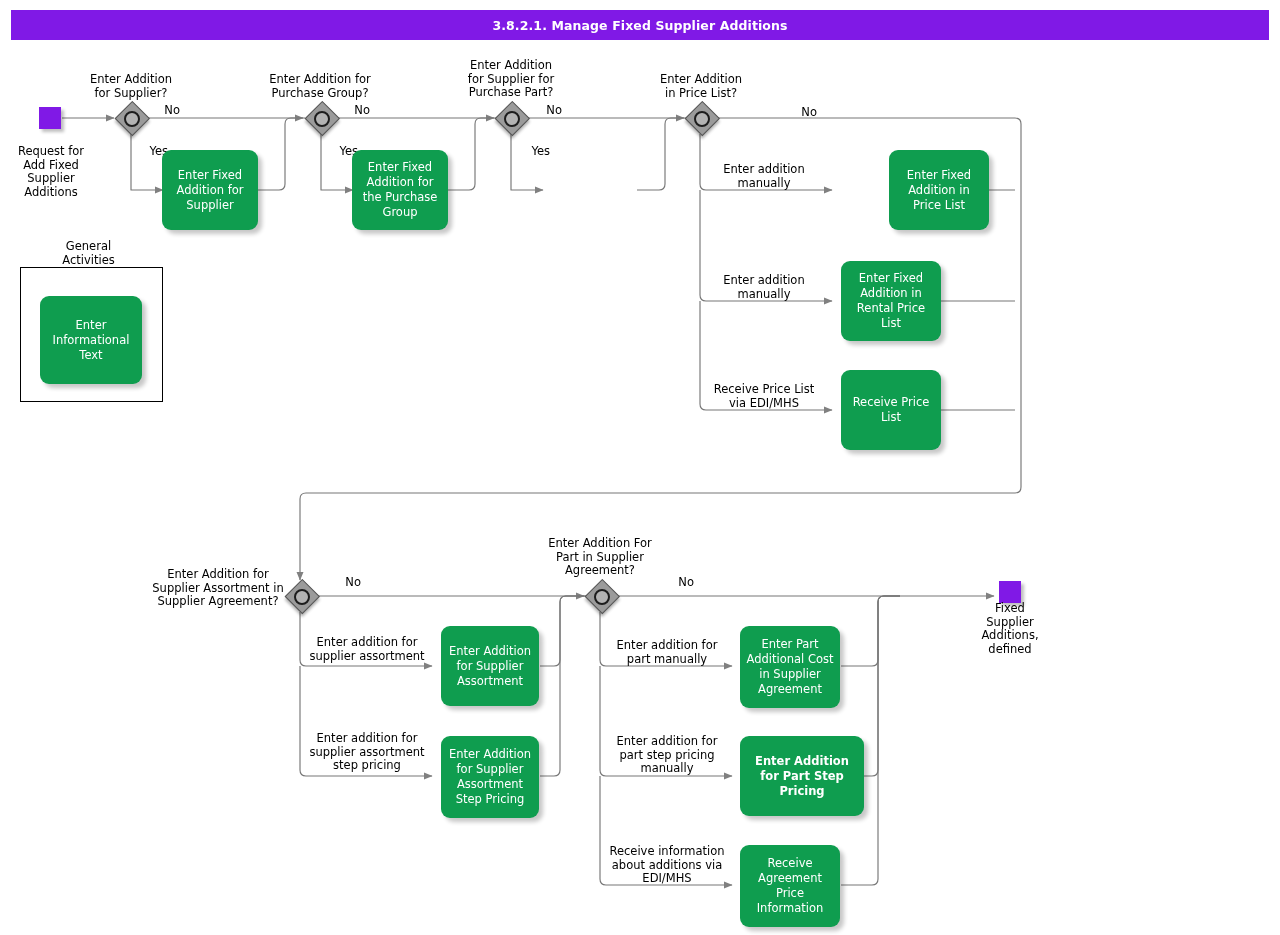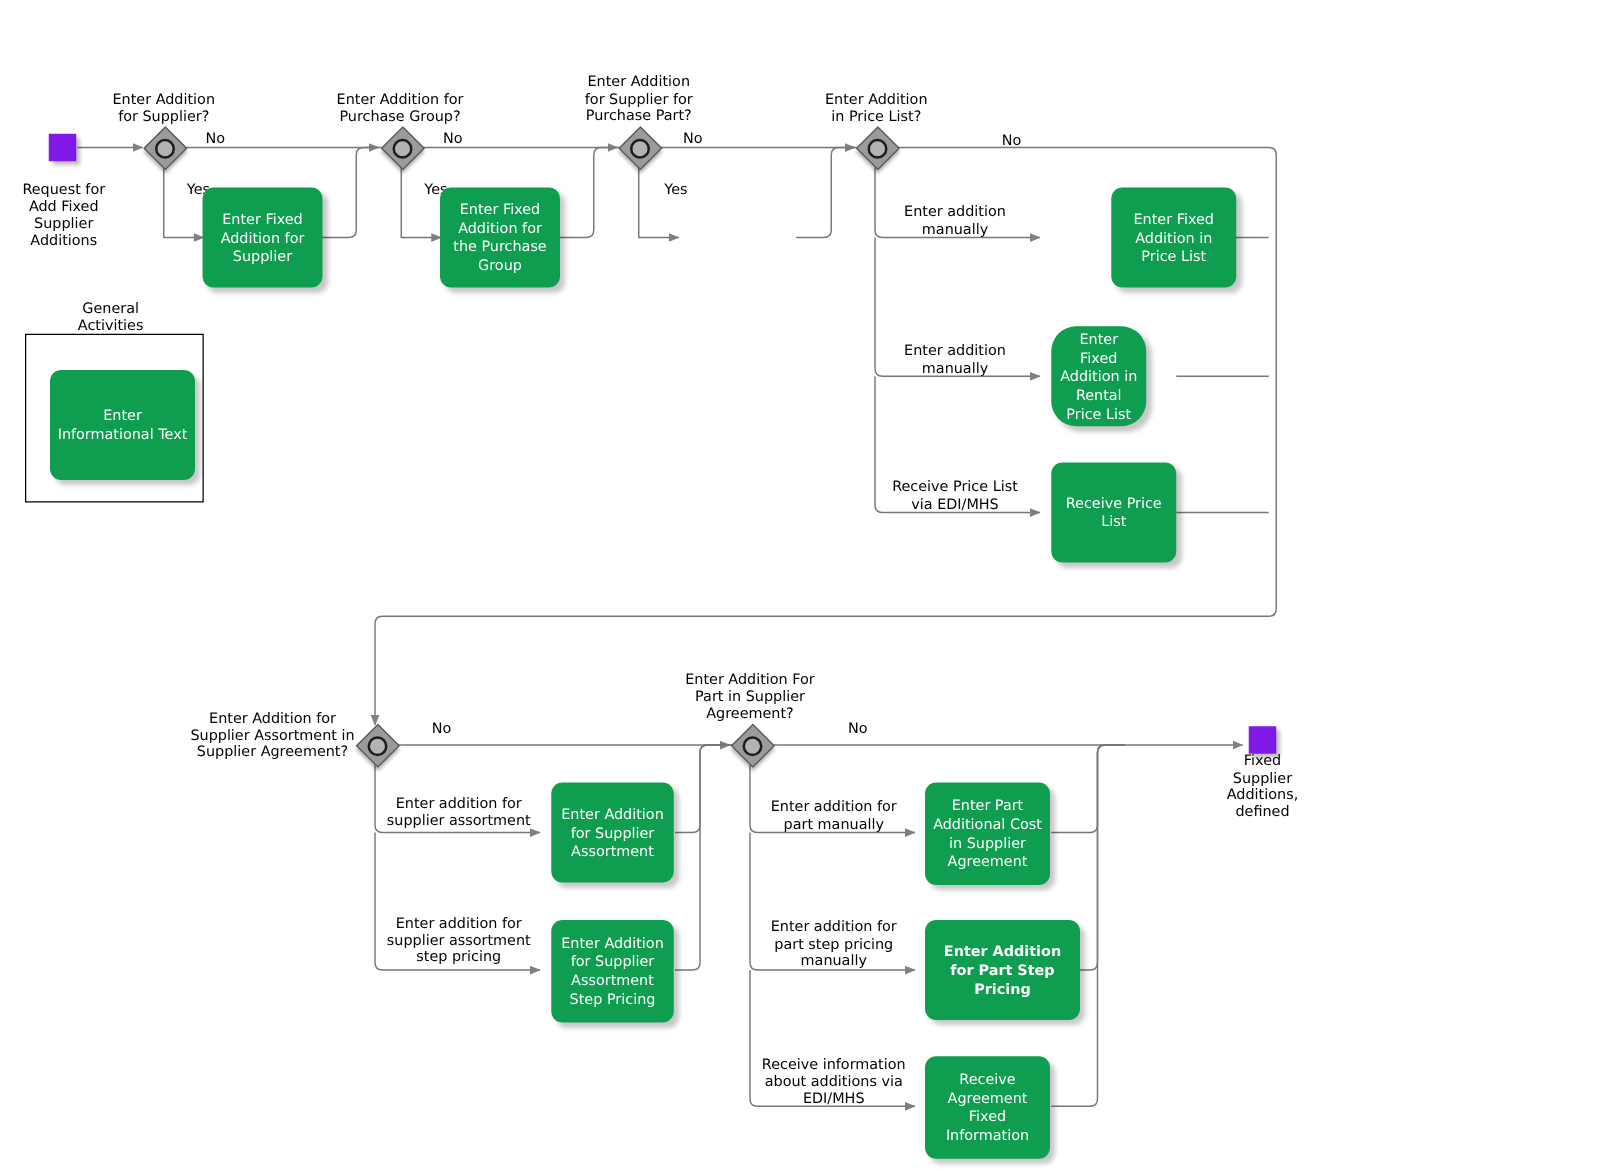--- a/index.html
+++ b/index.html
@@ -78,20 +78,21 @@
     position:absolute;
     border:1.6px solid #000000;
     background:transparent;
   }
 </style>
 </head>
 <body>
 
 <div id="canvas">
 
+  <div class="titlebar">3.8.2.1. Manage Fixed Supplier Additions</div>
 
   <svg class="wires" viewBox="0 0 1280 935" xmlns="http://www.w3.org/2000/svg">
     <defs>
       <marker id="ah" markerWidth="9" markerHeight="8" refX="8" refY="4" orient="auto" markerUnits="userSpaceOnUse">
         <path d="M0,0.5 L8.6,4 L0,7.5 z" fill="#808080" stroke="none"></path>
       </marker>
     </defs>
     <g fill="none" stroke="#777777" stroke-width="1.15" stroke-linejoin="round">
 
       <path d="M62,118 L114,118" marker-end="url(#ah)"></path>
@@ -154,21 +155,21 @@
 
   <div class="event" style="left:999px;top:581px;"></div>
   <div class="lbl" style="left:960px;top:602px;width:100px;">Fixed
 Supplier
 Additions,
 defined</div>
 
   <div class="lbl" style="left:36px;top:240px;width:105px;">General
 Activities</div>
   <div class="groupbox" style="left:20px;top:267px;width:141px;height:133px;"></div>
-  <div class="task" style="left:40px;top:296px;width:116px;height:88px;">
+  <div class="task" style="left:40px;top:296px;width:102px;height:88px;">
     <span>Enter
 Informational
 Text</span>
   </div>
 
   <div class="gateway" style="left:115px;top:102px;">
     <div class="dia"></div>
     <div class="ring"></div>
   </div>
   <div class="lbl" style="left:66px;top:73px;width:130px;">Enter Addition
@@ -219,21 +220,21 @@
   <div class="lbl" style="left:700px;top:163px;width:128px;">Enter addition
 manually</div>
   <div class="task" style="left:841px;top:150px;width:100px;height:80px;margin-left:48px;">
     <span>Enter Fixed
 Addition in Price
 List</span>
   </div>
 
   <div class="lbl" style="left:700px;top:274px;width:128px;">Enter addition
 manually</div>
-  <div class="task" style="left:841px;top:261px;width:76px;height:80px;border-radius:20px;">
+  <div class="task" style="left:841px;top:261px;width:100px;height:80px;">
     <span>Enter Fixed
 Addition in
 Rental Price List</span>
   </div>
 
   <div class="lbl" style="left:694px;top:383px;width:140px;">Receive Price List
 via EDI/MHS</div>
   <div class="task" style="left:841px;top:370px;width:100px;height:80px;">
     <span>Receive Price
 List</span>
@@ -291,17 +292,17 @@
     <span>Enter Addition
 for Part Step
 Pricing</span>
   </div>
 
   <div class="lbl" style="left:598px;top:845px;width:138px;">Receive information
 about additions via
 EDI/MHS</div>
   <div class="task" style="left:740px;top:845px;width:100px;height:82px;">
     <span>Receive
-Agreement Fixed
+Agreement Price
 Information</span>
   </div>
 
 </div>
 
 </body></html>

